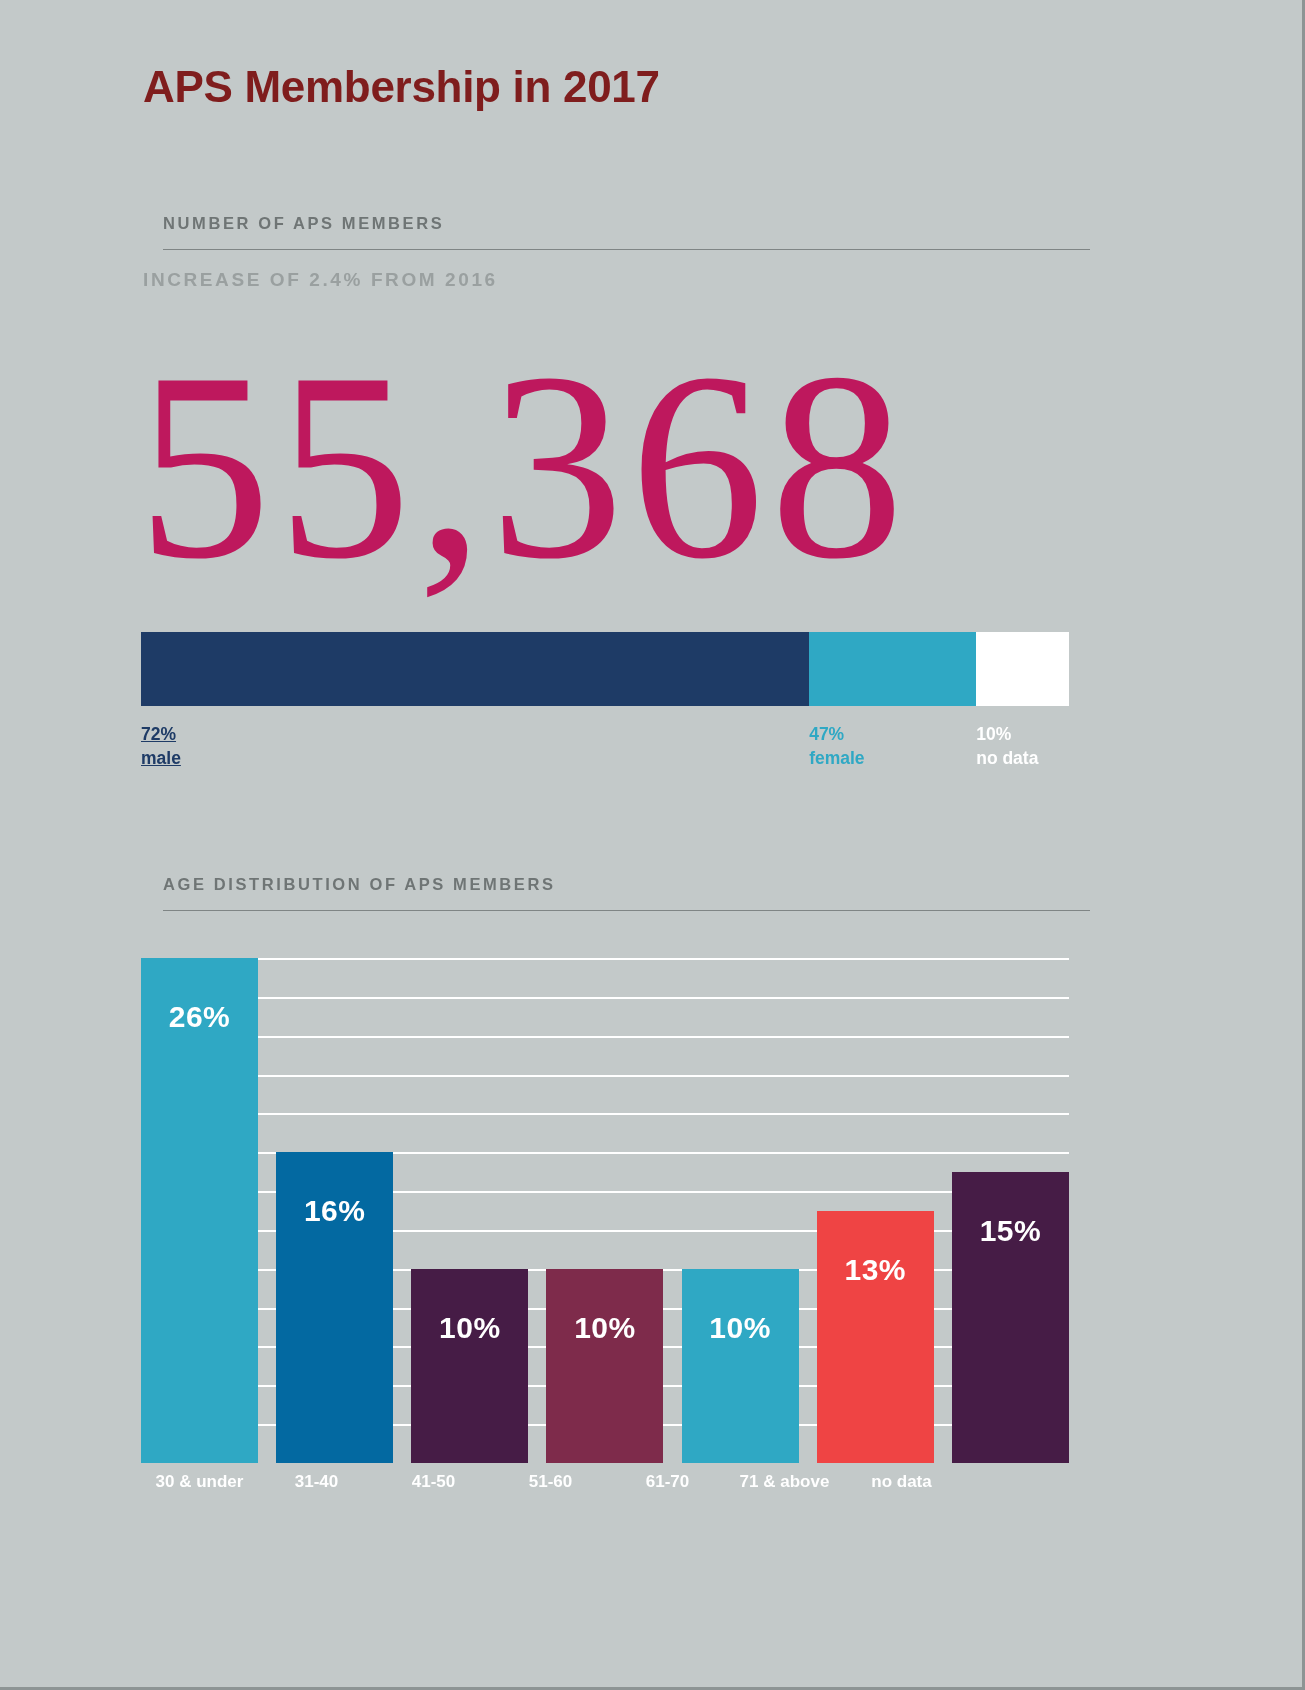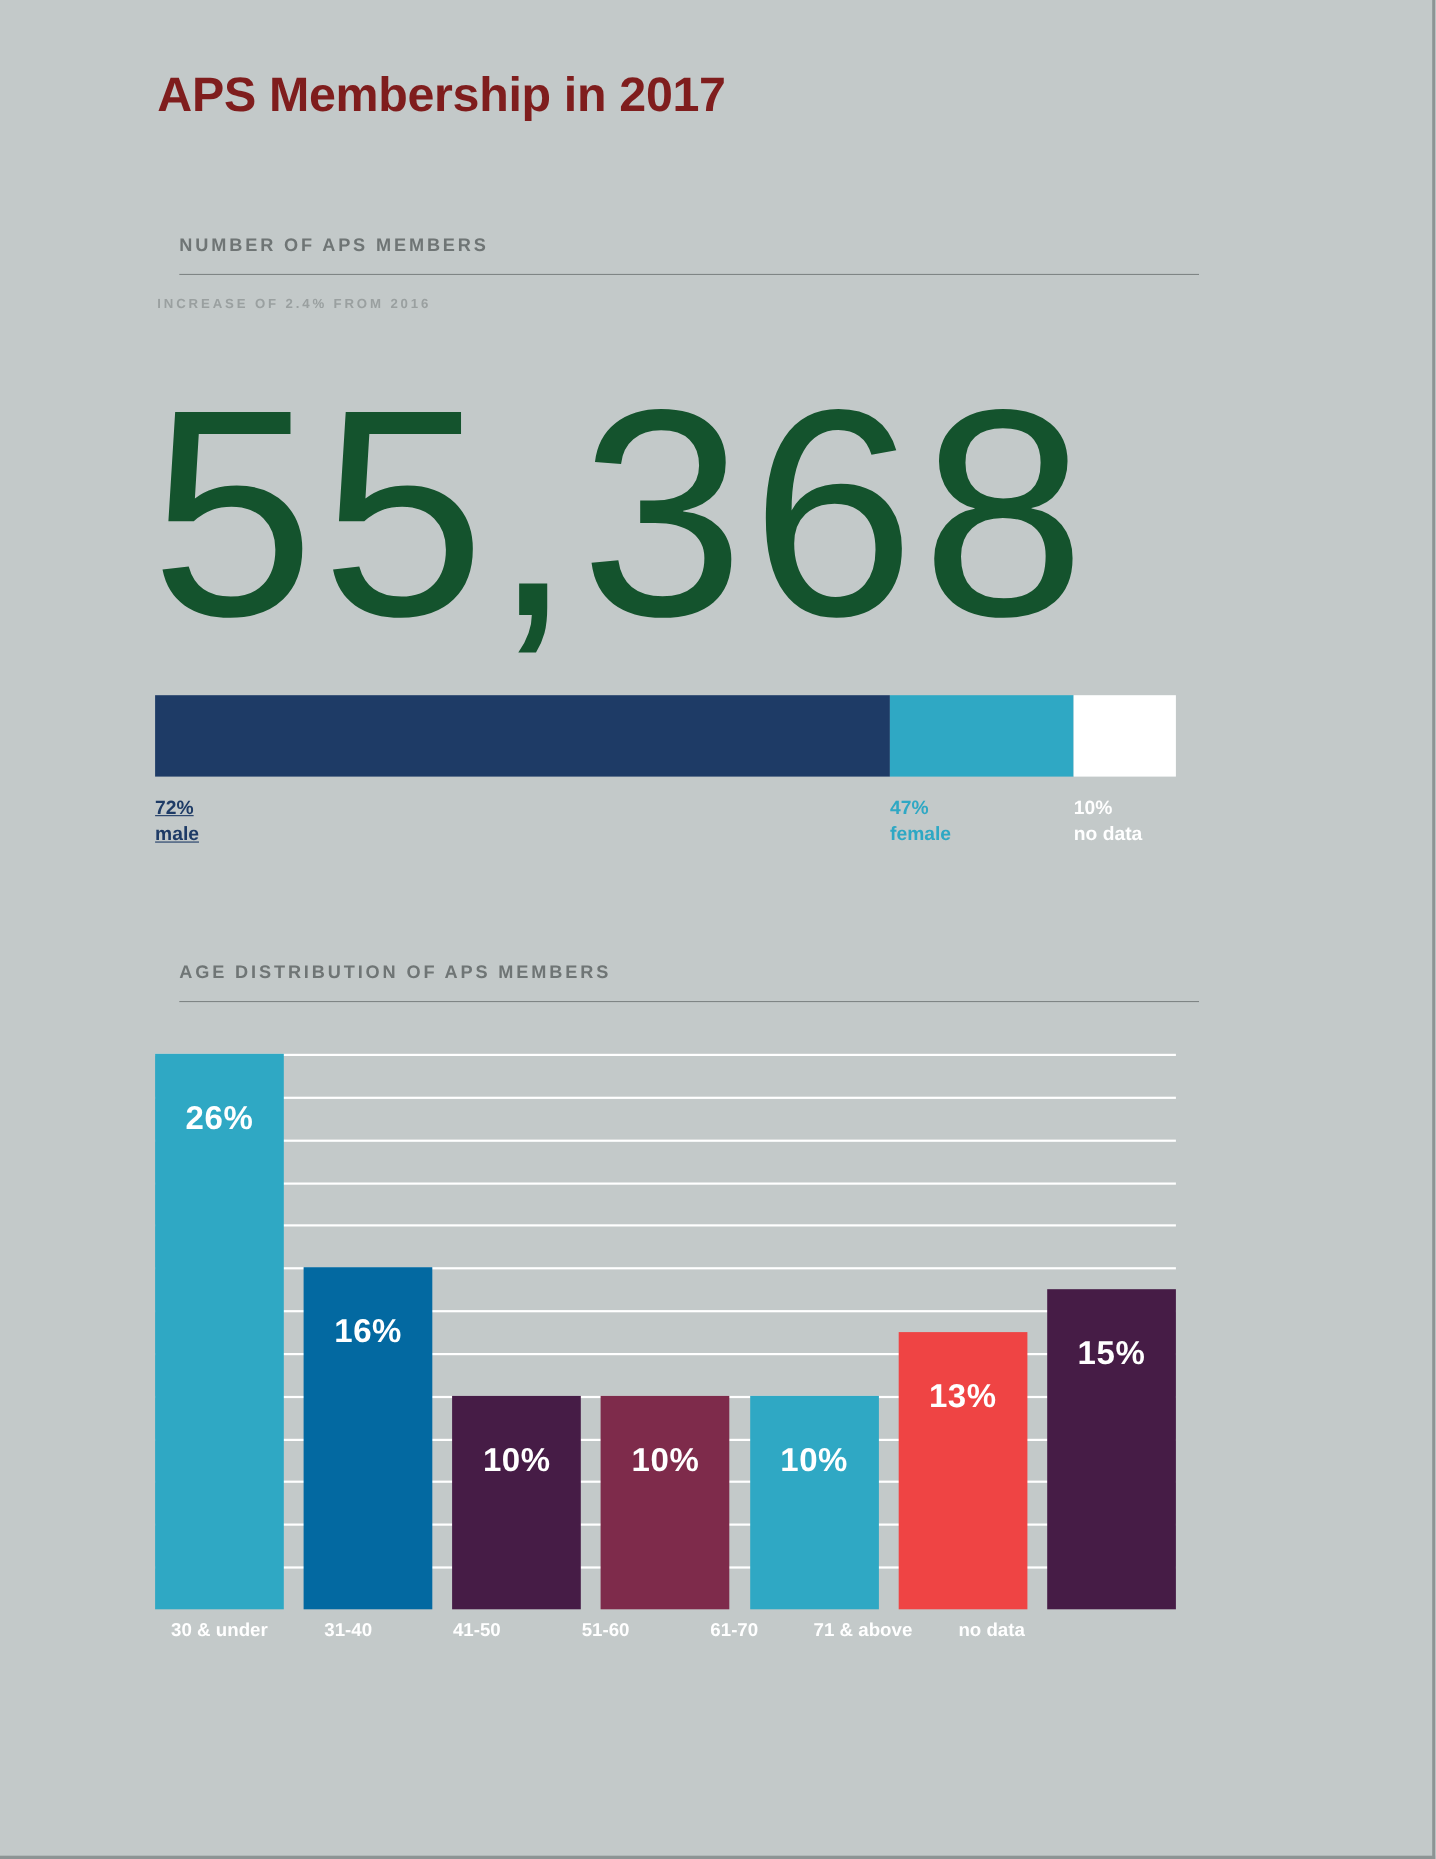--- a/index.html
+++ b/index.html
@@ -69,38 +69,38 @@
     width: 100%;
   }
 
   #sec-members { top: 214px; }
   #sec-age     { top: 875px; }
 
   .sub-head {
     position: absolute;
     left: 143px;
     top: 269px;
-    font-size: 12px;
+    font-size: 19px;
     font-weight: bold;
     color: #9aa0a0;
     letter-spacing: 2.6px;
     white-space: nowrap;
   }
 
   
   .big-number {
     position: absolute;
     left: 137px;
     top: 332px;
     width: 940px;
-    font-family: Liberation Sans, sans-serif;
+    font-family: Liberation Serif, serif;
     font-weight: normal;
     font-size: 268px;
     line-height: 268px;
-    color: #14532d;
+    color: #be185d;
     letter-spacing: 6px;
     white-space: nowrap;
   }
 
   
   .gender-bar {
     position: absolute;
     left: 141px;
     top: 632px;
     width: 928px;

